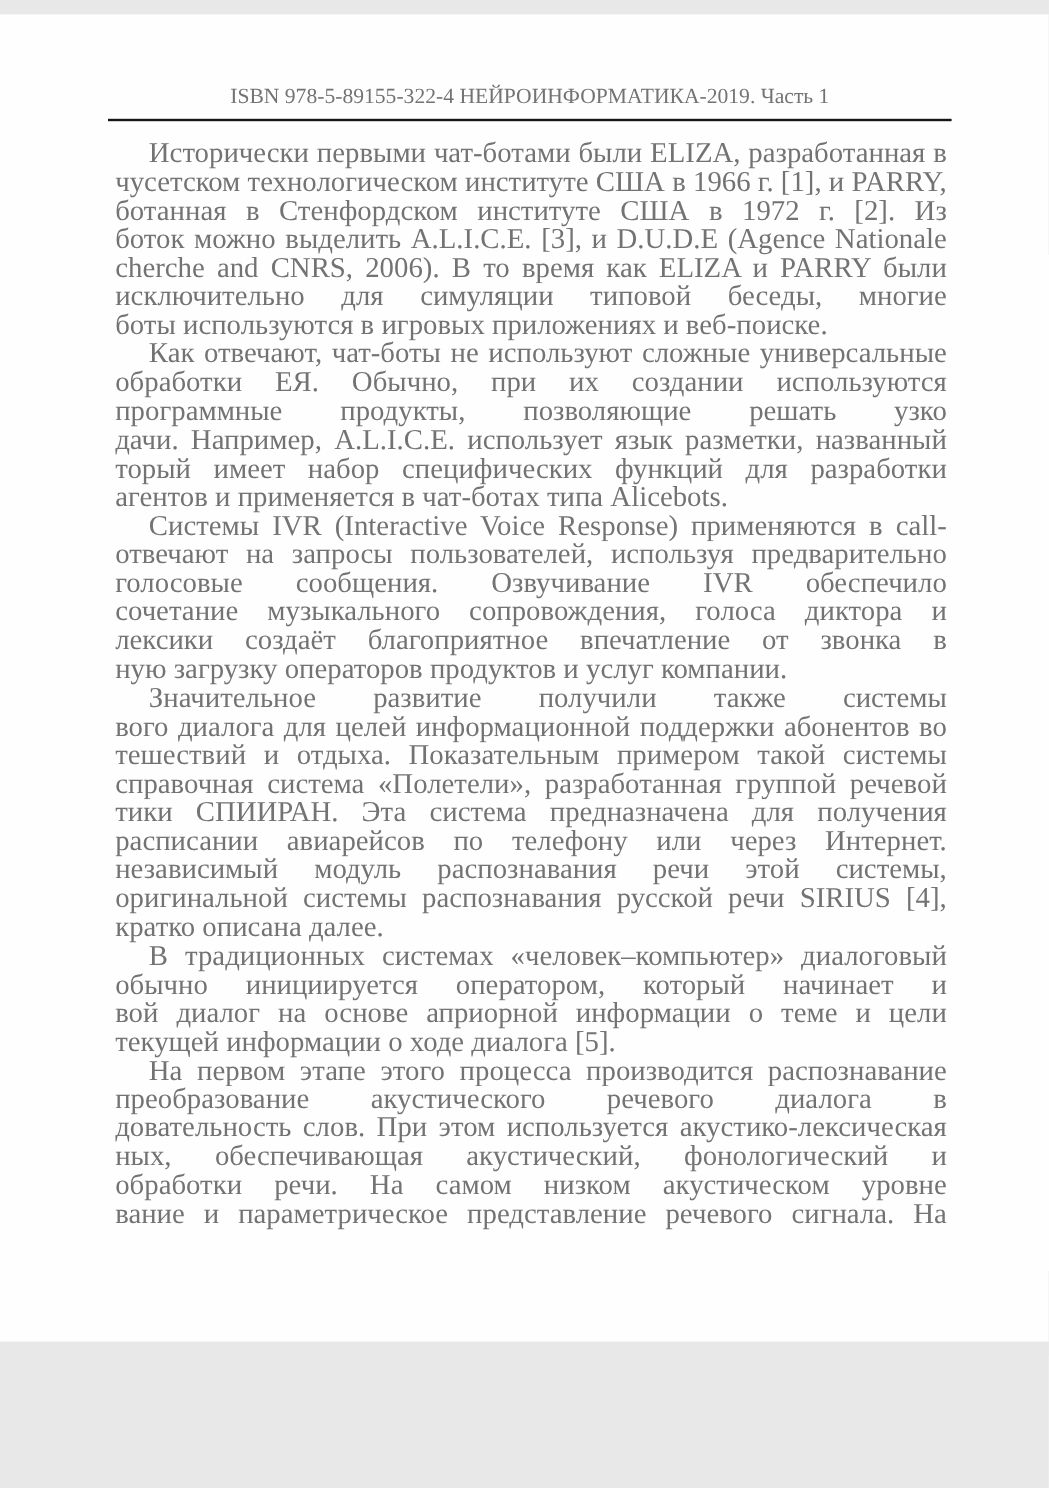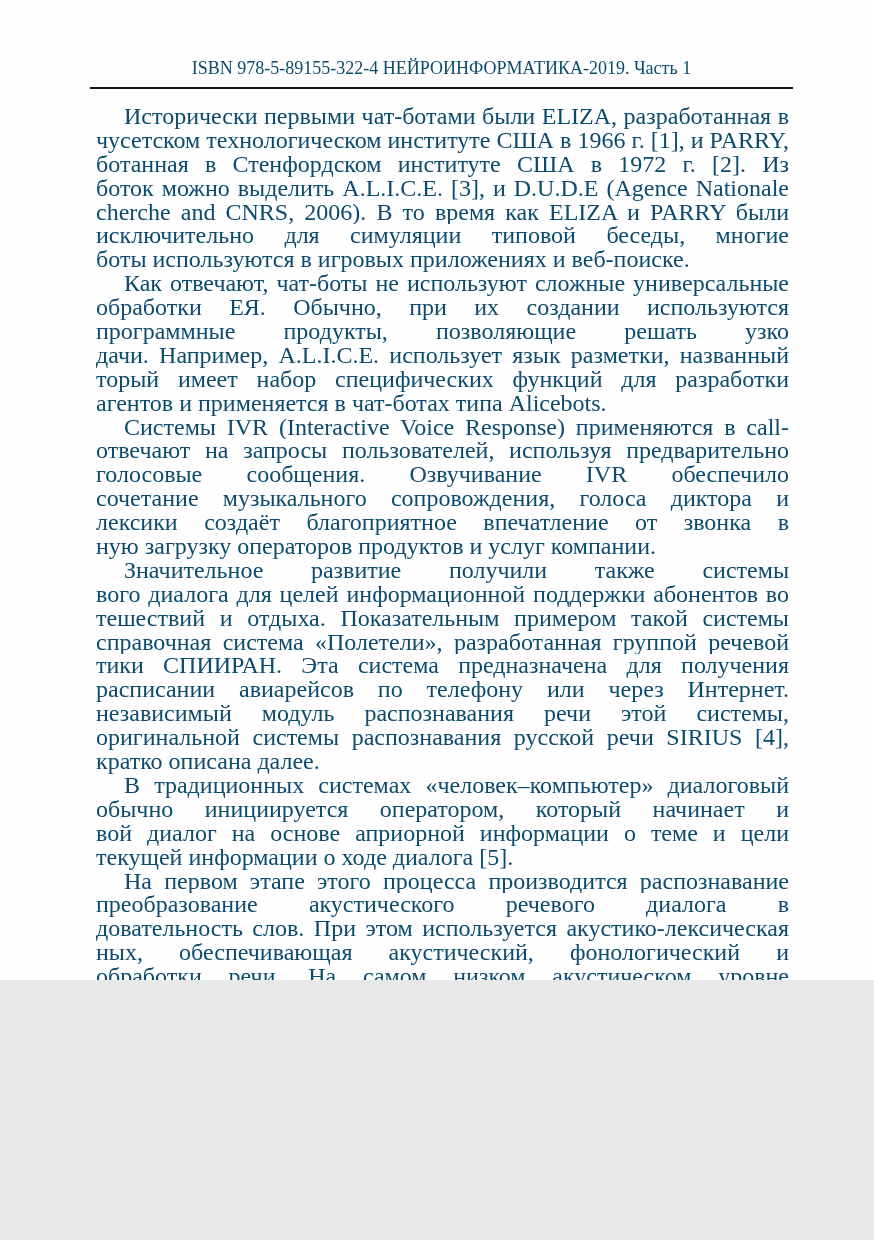--- a/index.html
+++ b/index.html
@@ -3,24 +3,24 @@
 <meta charset="utf-8">
 <style>
   html, body {
     margin: 0;
     padding: 0;
     background: #e8e8e8;
   }
   .page {
     position: relative;
     width: 874px;
-    height: 980px;
-    margin: 0 auto;
+    height: 1106px;
+    margin: 12px auto;
     background: #fefefe;
-    color: #0c4a6e;
+    color: #737373;
     font-family: "Liberation Serif", "DejaVu Serif", serif;
     overflow: hidden;
   }
   .running-header {
     position: absolute;
     top: 57px;
     left: 90px;
     width: 703px;
     text-align: center;
     font-size: 18px;

